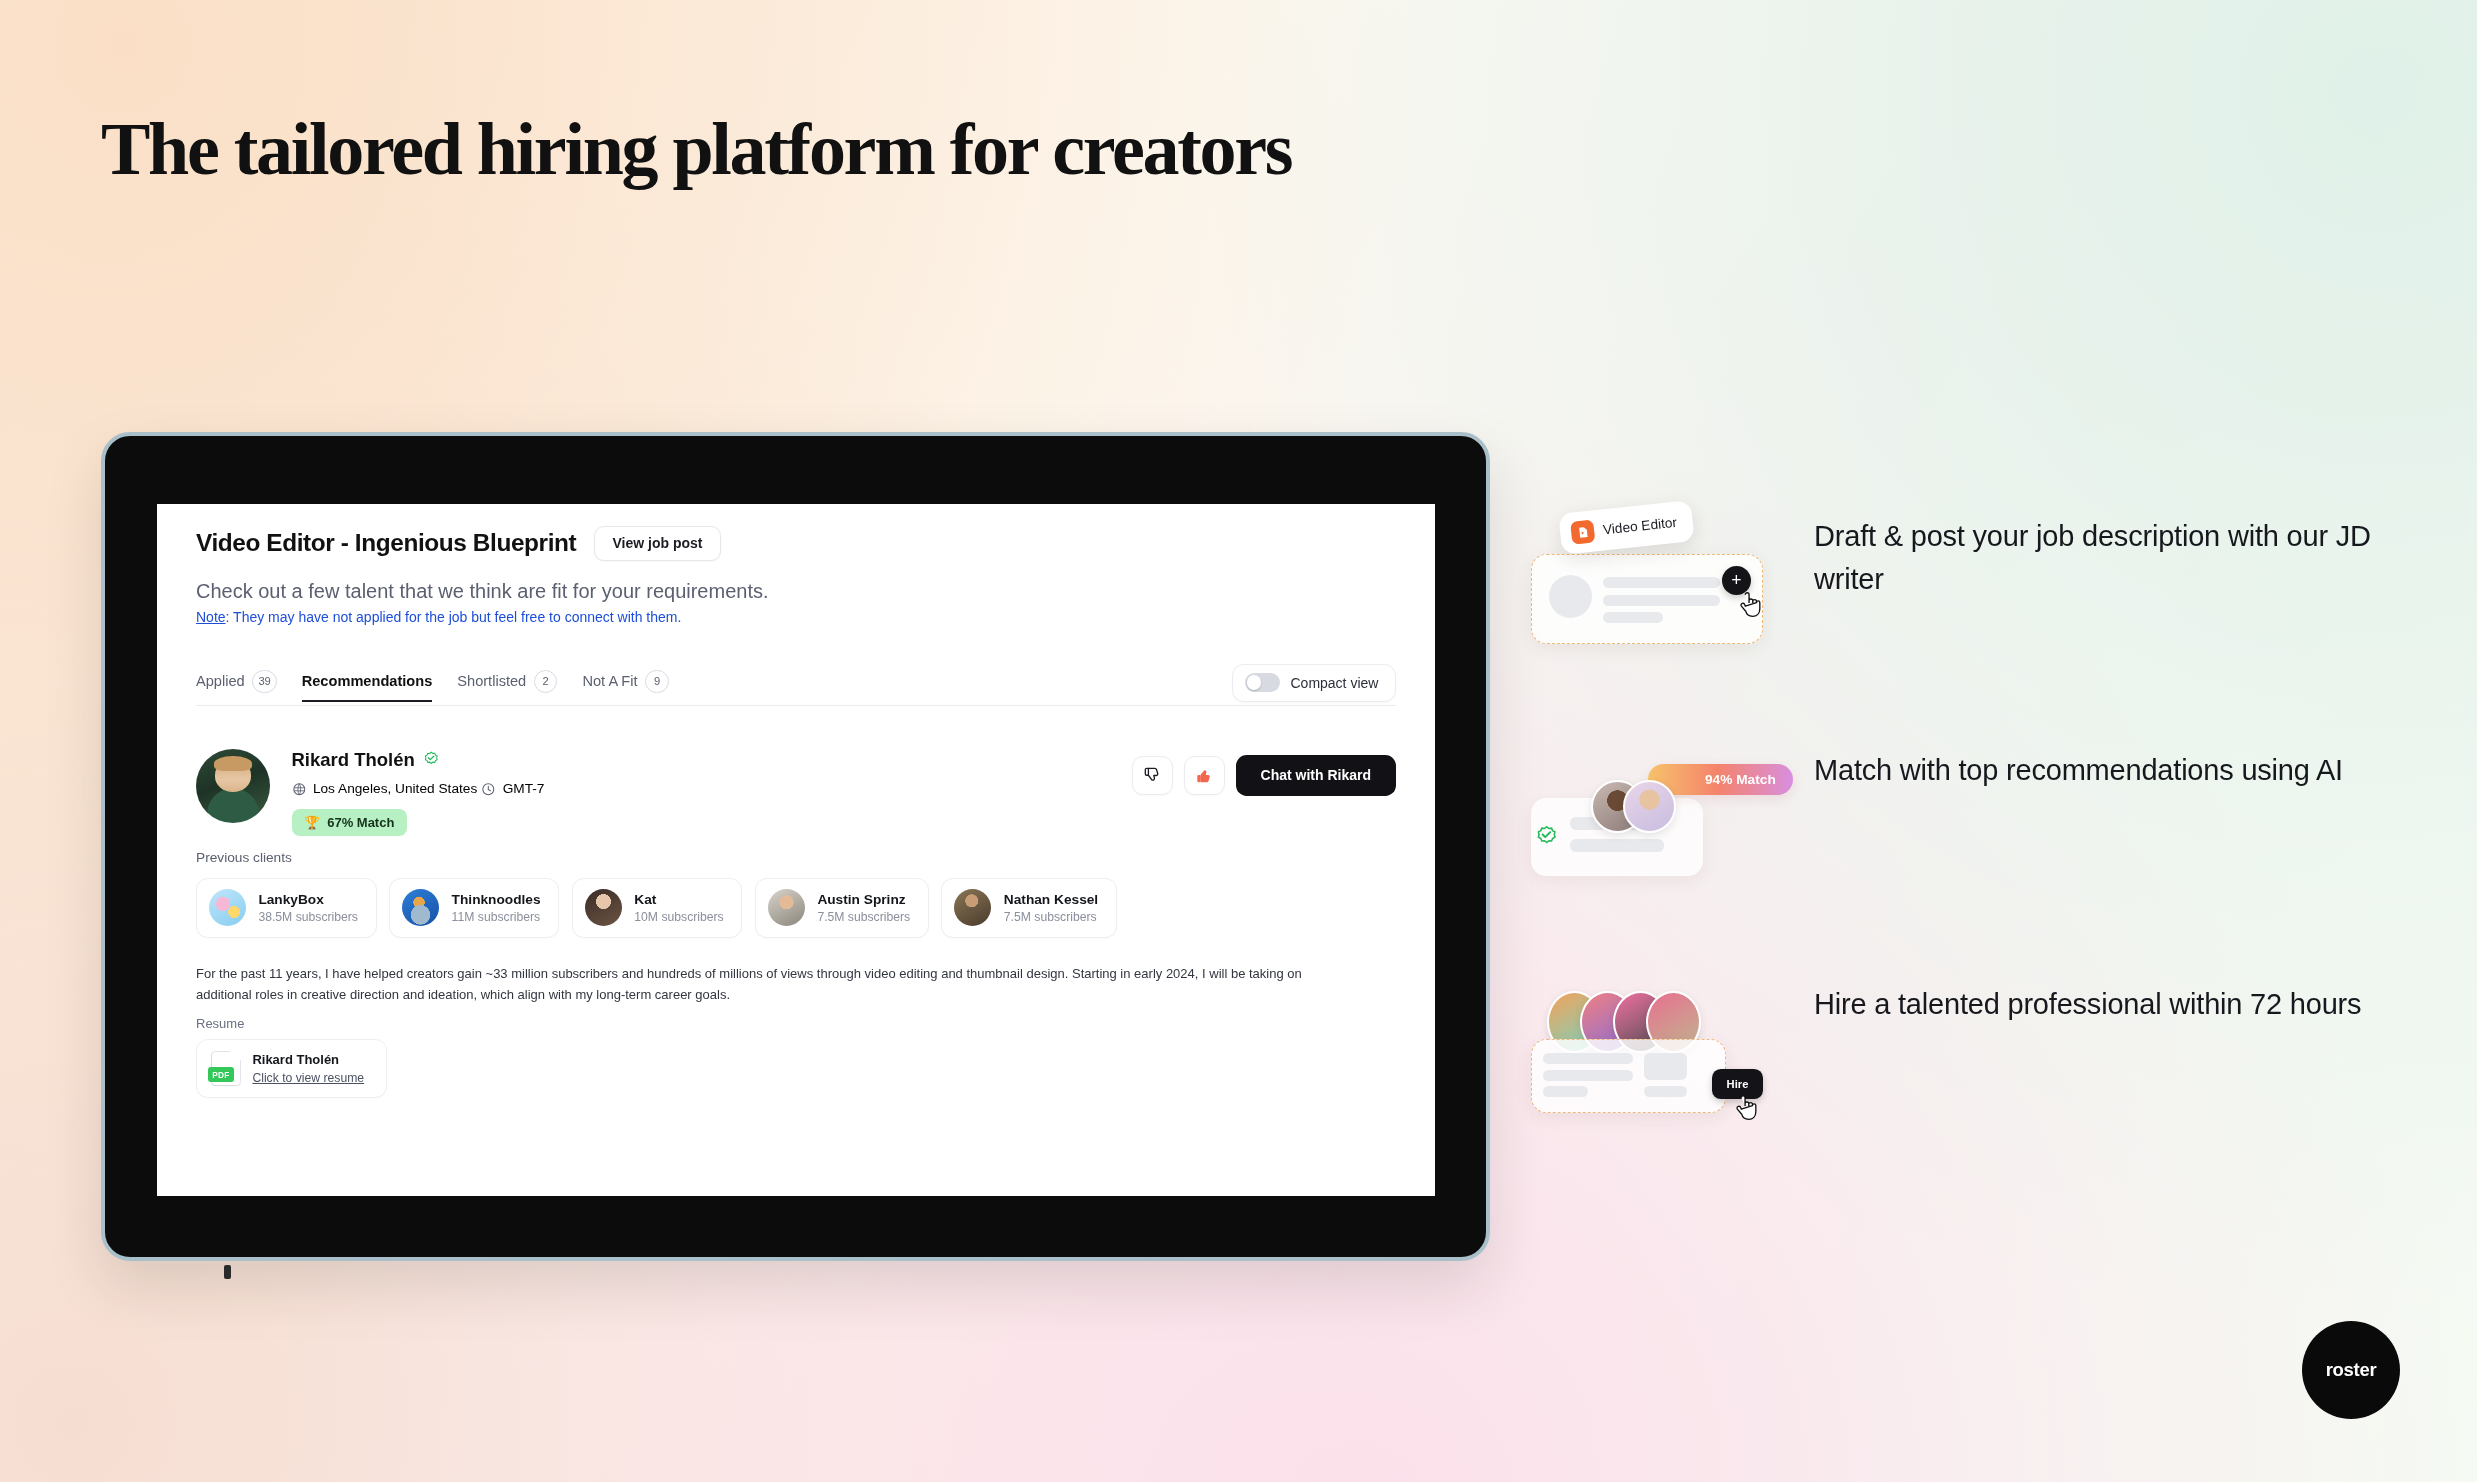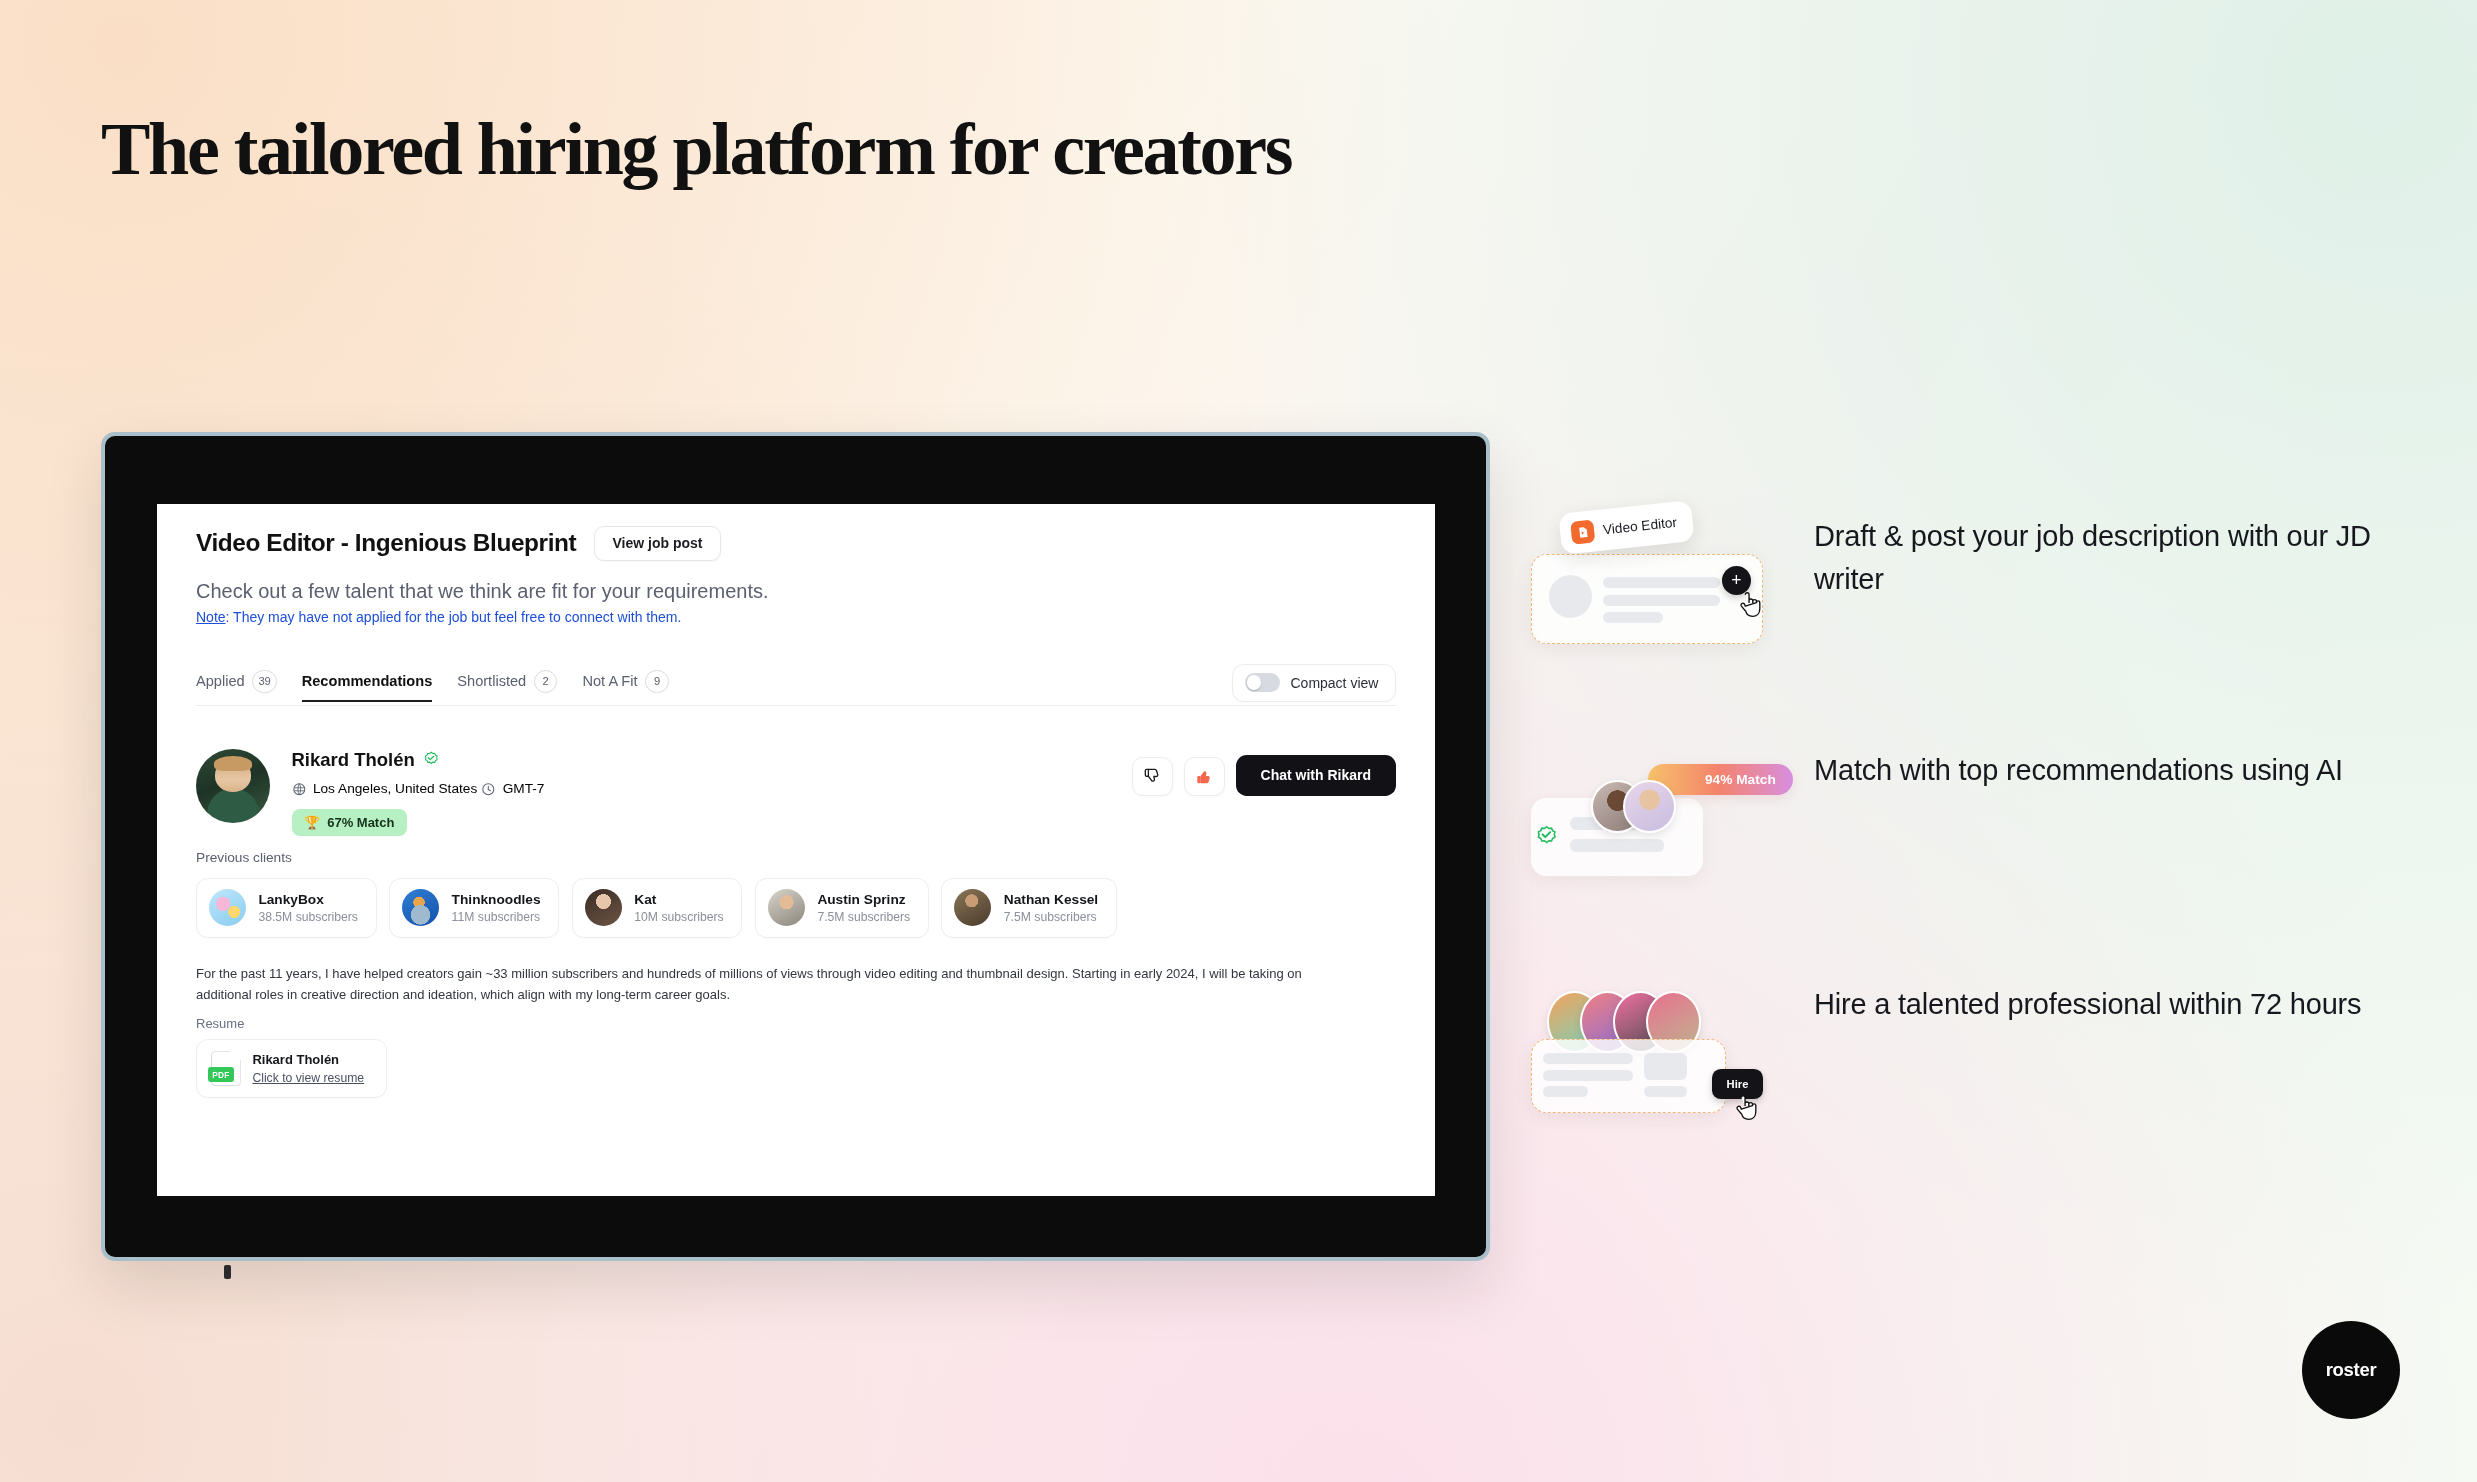--- a/index.html
+++ b/index.html
@@ -30,21 +30,21 @@
     white-space: nowrap;
     font-family: Liberation Serif, serif;
   }
 
   
   .tablet {
     position: absolute;
     left: 101px; top: 432px;
     width: 1389px; height: 829px;
     background: #0c0c0c;
-    border-radius: 14px;
+    border-radius: 29px;
     border: 4.9px solid #a9c0ca;
     box-shadow: 0 25px 59px rgba(40,30,20,0.13);
   }
   .screen {
     position: absolute;
     left: 52px; top: 68px;
     width: 1278px; height: 692px;
     background: #ffffff;
     overflow: hidden;
   }
@@ -164,21 +164,21 @@
   }
   .meta-item { display: flex; align-items: center; gap: 6.8px; }
   .match-pill {
     margin-top: 12.7px;
     display: inline-flex; align-items: center; gap: 6.8px;
     background: #b7f0c2; color: #15321d;
     border-radius: 7.8px; padding: 5.9px 12.7px;
     font-size: 13px; font-weight: 600;
   }
 
-  .cand-actions { display: flex; align-items: flex-end; gap: 10.7px; margin-top: 5.9px; }
+  .cand-actions { display: flex; align-items: center; gap: 10.7px; margin-top: 5.9px; }
   .icon-btn {
     width: 41px; height: 39px;
     border: 1px solid #ececf0; border-radius: 10.7px;
     background: #fff; cursor: pointer;
     display: flex; align-items: center; justify-content: center;
     box-shadow: 0 1px 2px rgba(0,0,0,0.03);
   }
   .chat-btn {
     background: #111116; color: #fff;
     border: none; border-radius: 10.7px;

